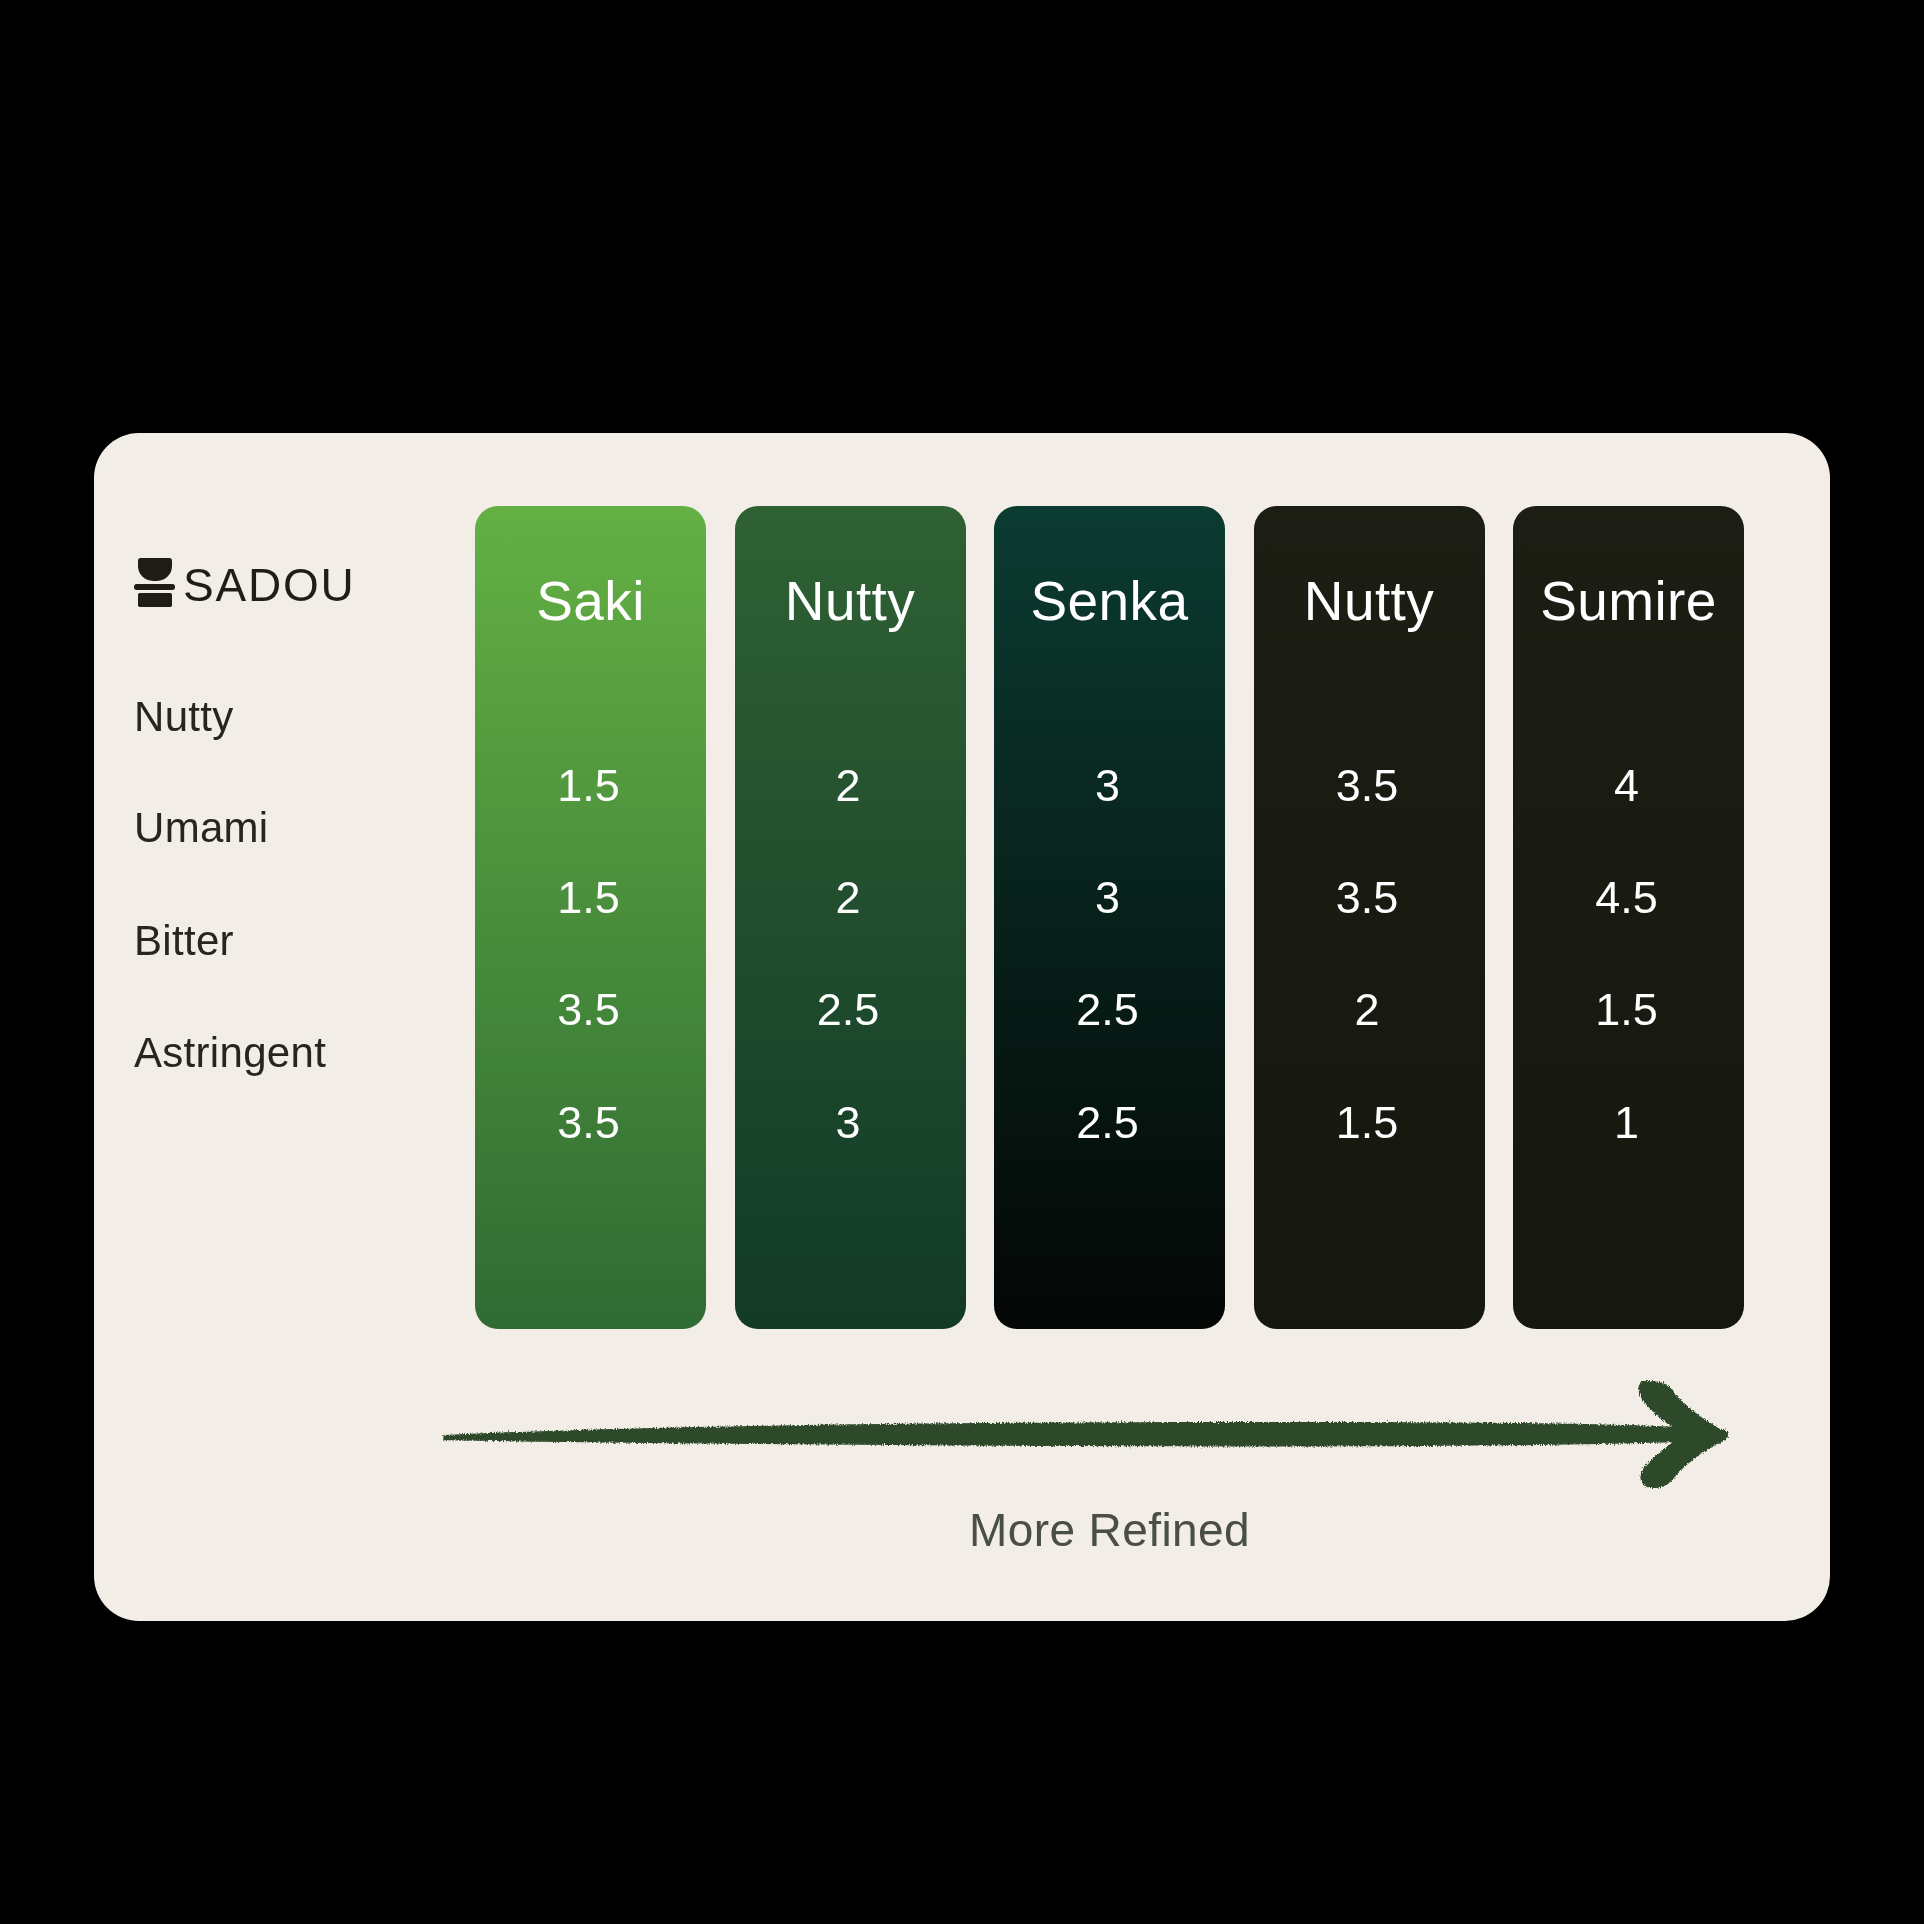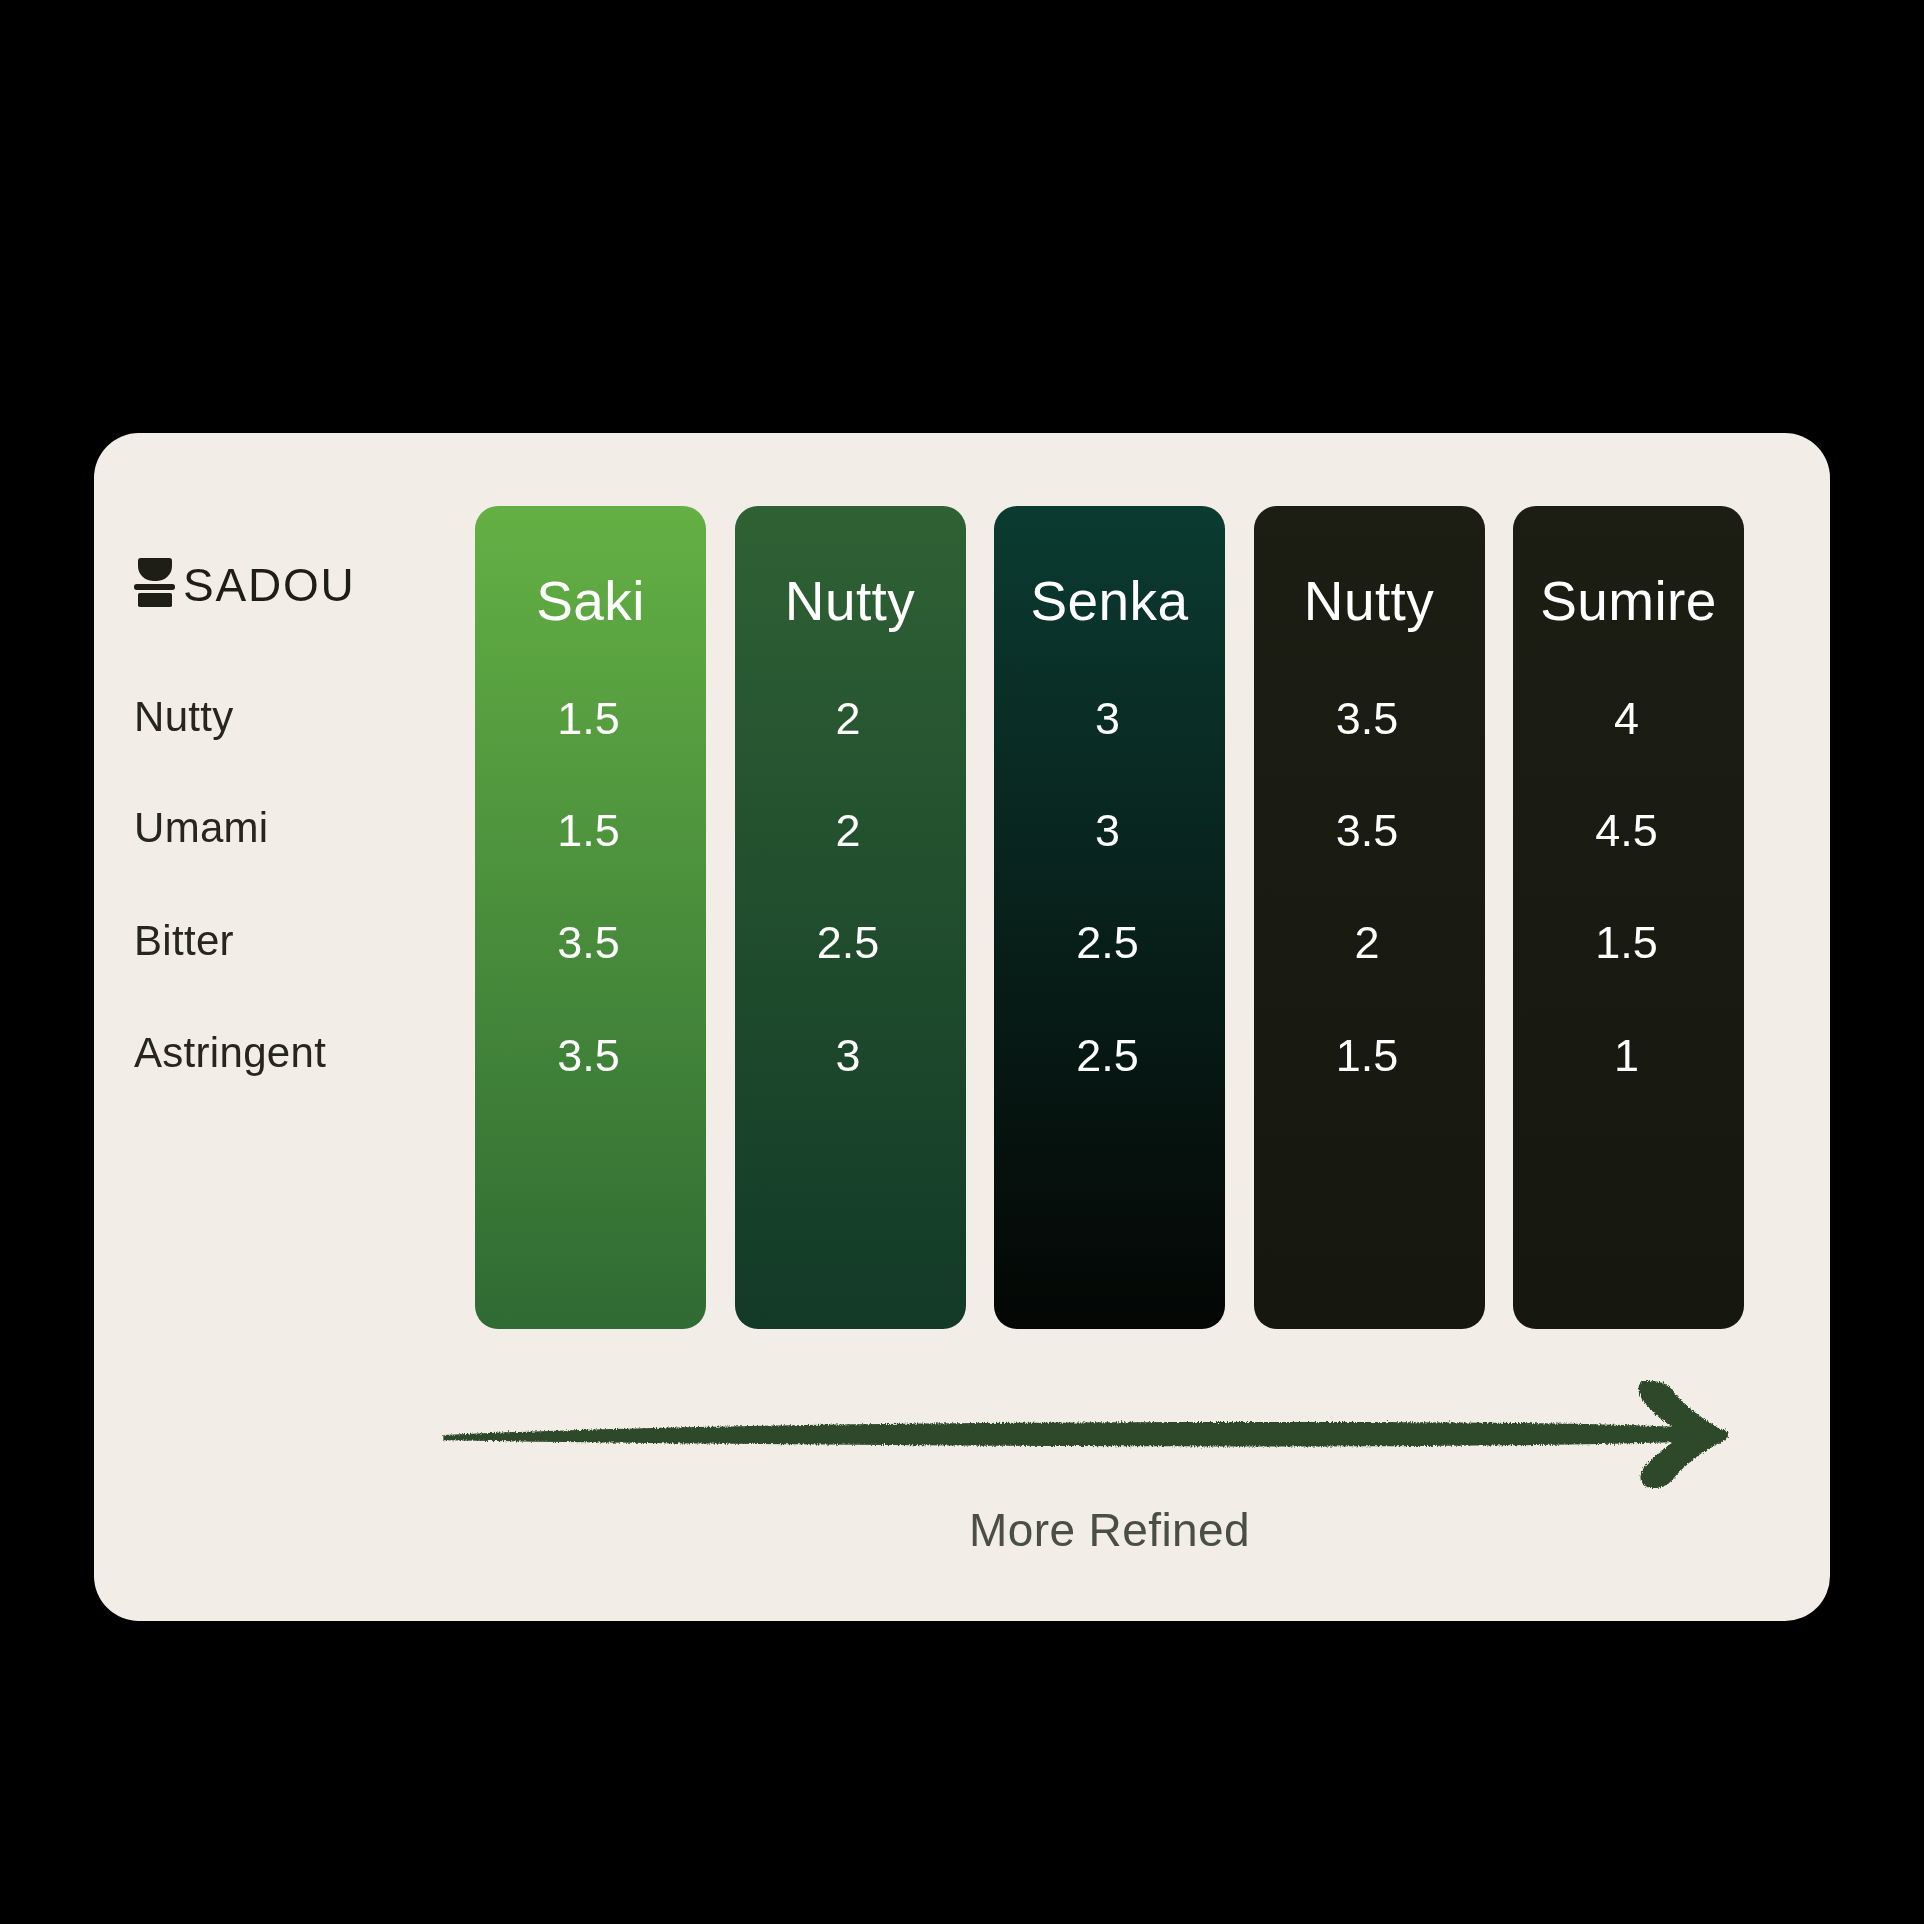--- a/index.html
+++ b/index.html
@@ -150,21 +150,21 @@
     letter-spacing: 0.4px;
     line-height: 1;
   }
 
   .cell {
     position: absolute;
     left: 0;
     right: 4px;
     height: 112px;
     display: flex;
-    align-items: flex-start;
+    align-items: flex-end;
     justify-content: center;
   }
   .cell span {
     font-size: 45px;
     color: #FFFFFF;
     font-weight: 400;
     line-height: 1;
   }
   .cell.c0 { top: 190px; }
   .cell.c1 { top: 302px; }

